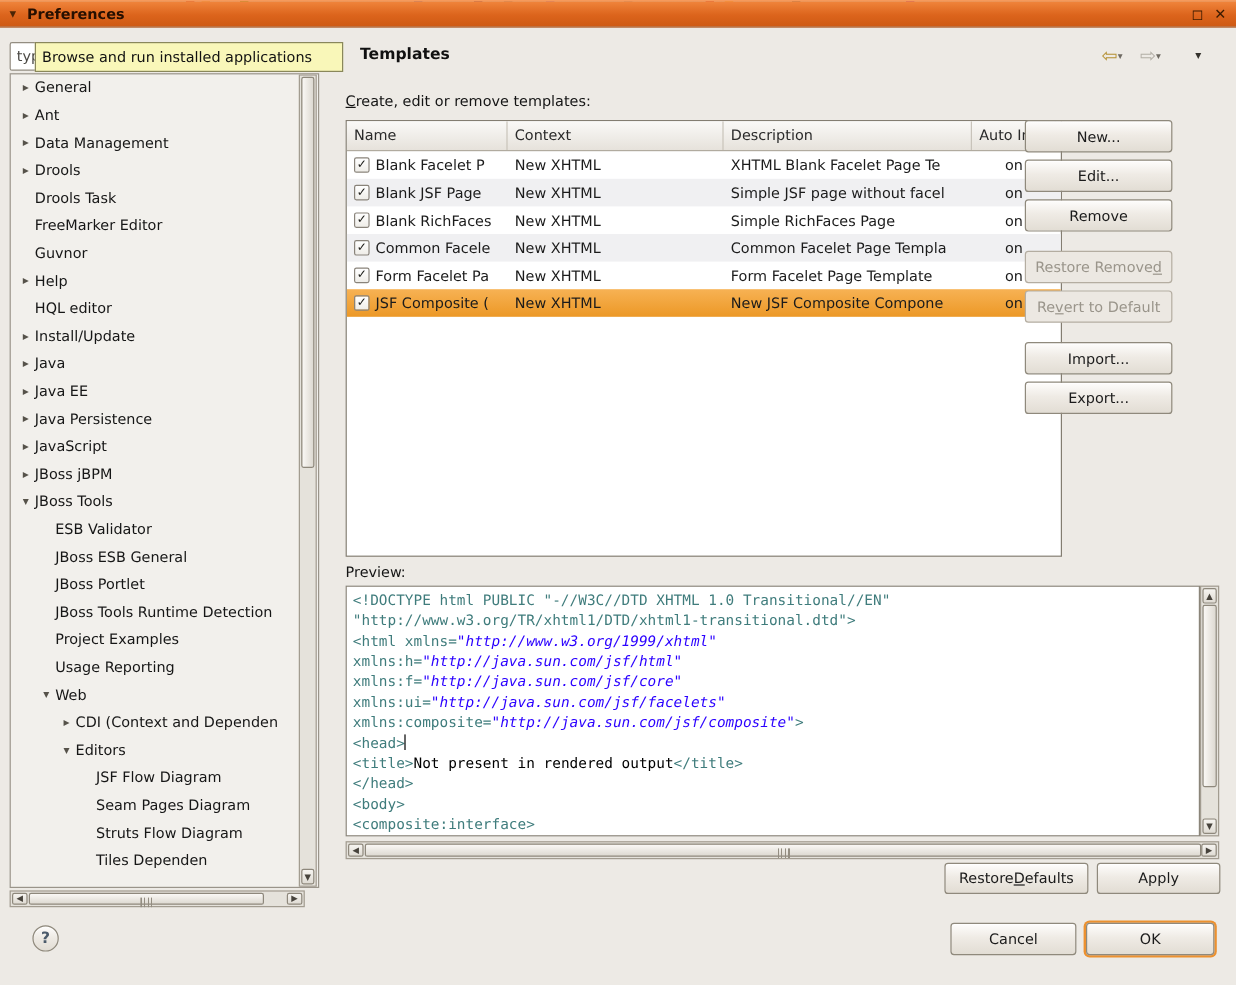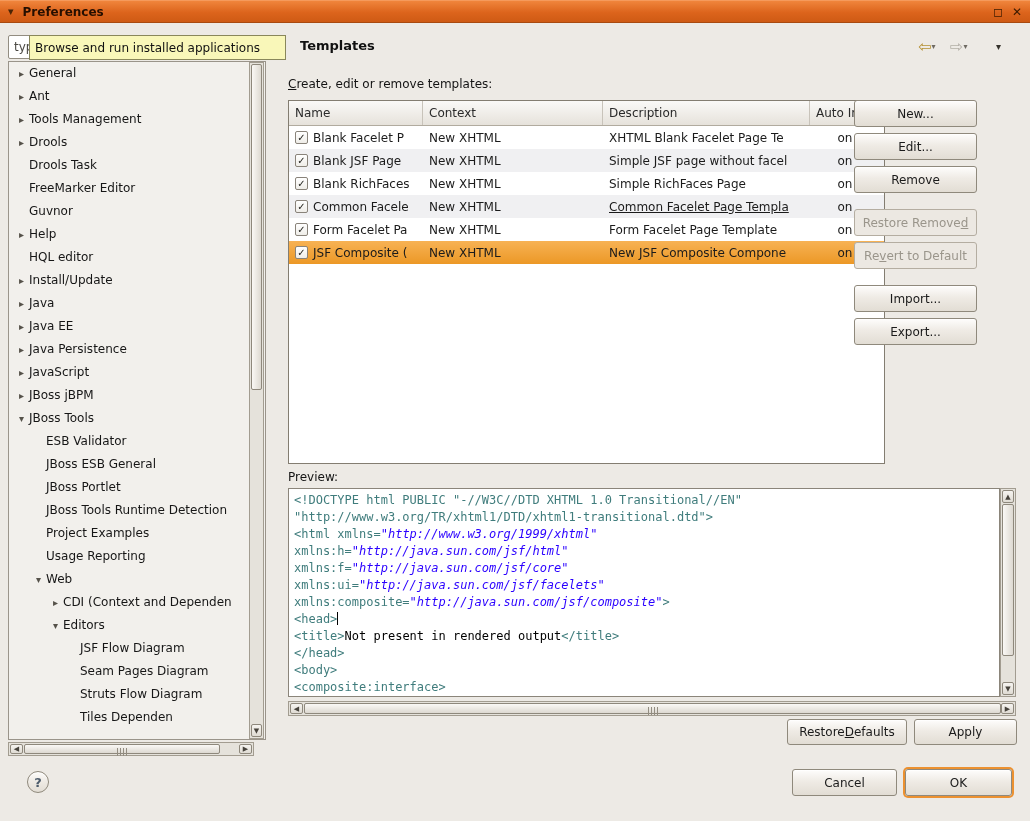--- a/index.html
+++ b/index.html
@@ -163,21 +163,21 @@
     <div class="titem" style="padding-left: 5px;">
       <span class="tw">▸</span>
       <span class="tlab">General</span>
     </div>
     <div class="titem" style="padding-left: 5px;">
       <span class="tw">▸</span>
       <span class="tlab">Ant</span>
     </div>
     <div class="titem" style="padding-left: 5px;">
       <span class="tw">▸</span>
-      <span class="tlab">Tools Management</span>
+      <span class="tlab">Data Management</span>
     </div>
     <div class="titem" style="padding-left: 5px;">
       <span class="tw">▸</span>
       <span class="tlab">Drools</span>
     </div>
     <div class="titem" style="padding-left: 5px;">
       <span class="tw"></span>
       <span class="tlab">Drools Task</span>
     </div>
     <div class="titem" style="padding-left: 5px;">
@@ -355,21 +355,21 @@
         </div>
       </div>
       <div class="tr alt">
         <div class="td" style="width: 134px;">
           <span class="cb">✓</span>
           <span>Common Facele</span>
         </div>
         <div class="td" style="width: 180px;">
           <span>New XHTML</span>
         </div>
-        <div class="td" style="width: 207px; text-decoration: underline;">
+        <div class="td" style="width: 207px;">
           <span>Common Facelet Page Templa</span>
         </div>
         <div class="td center" style="width: 70px;">
           <span>on</span>
         </div>
       </div>
       <div class="tr">
         <div class="td" style="width: 134px;">
           <span class="cb">✓</span>
           <span>Form Facelet Pa</span>

